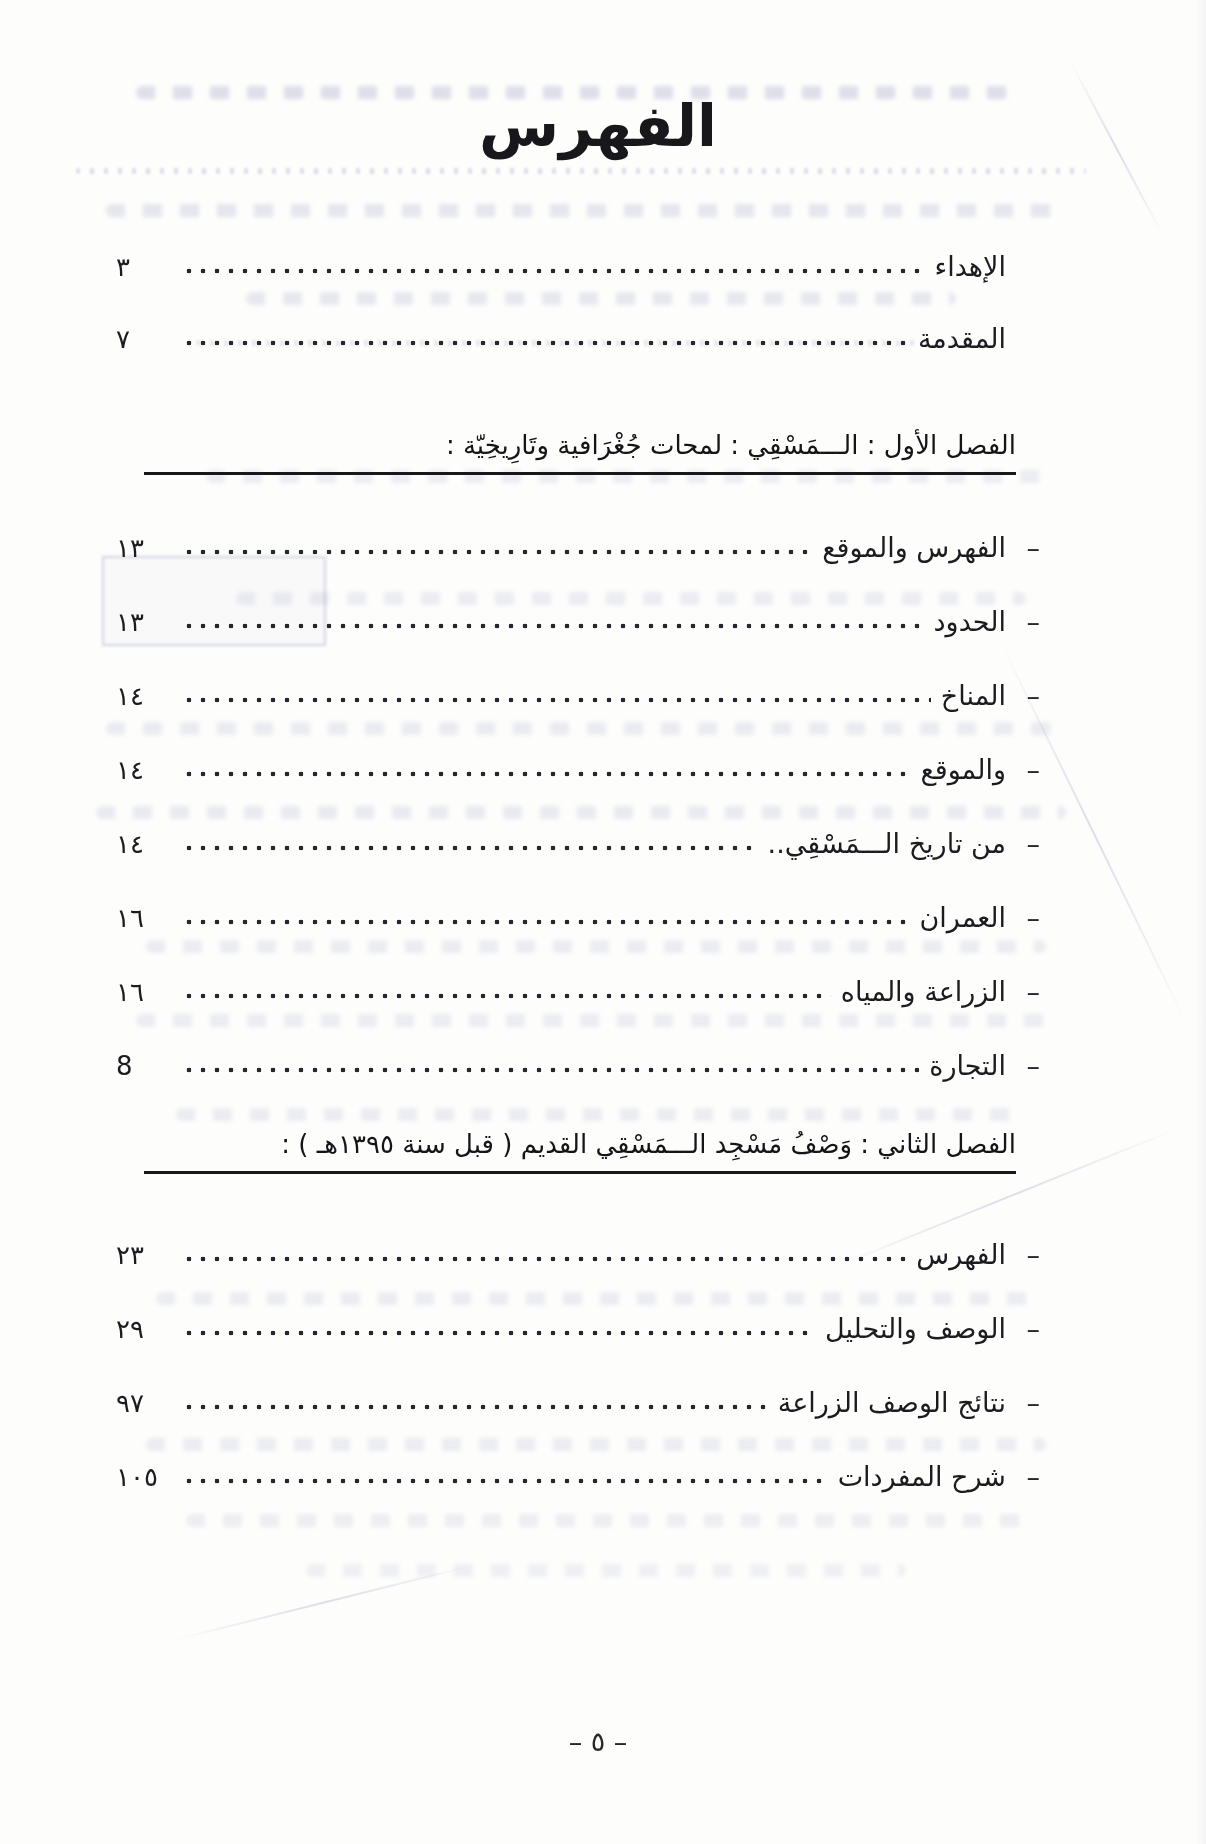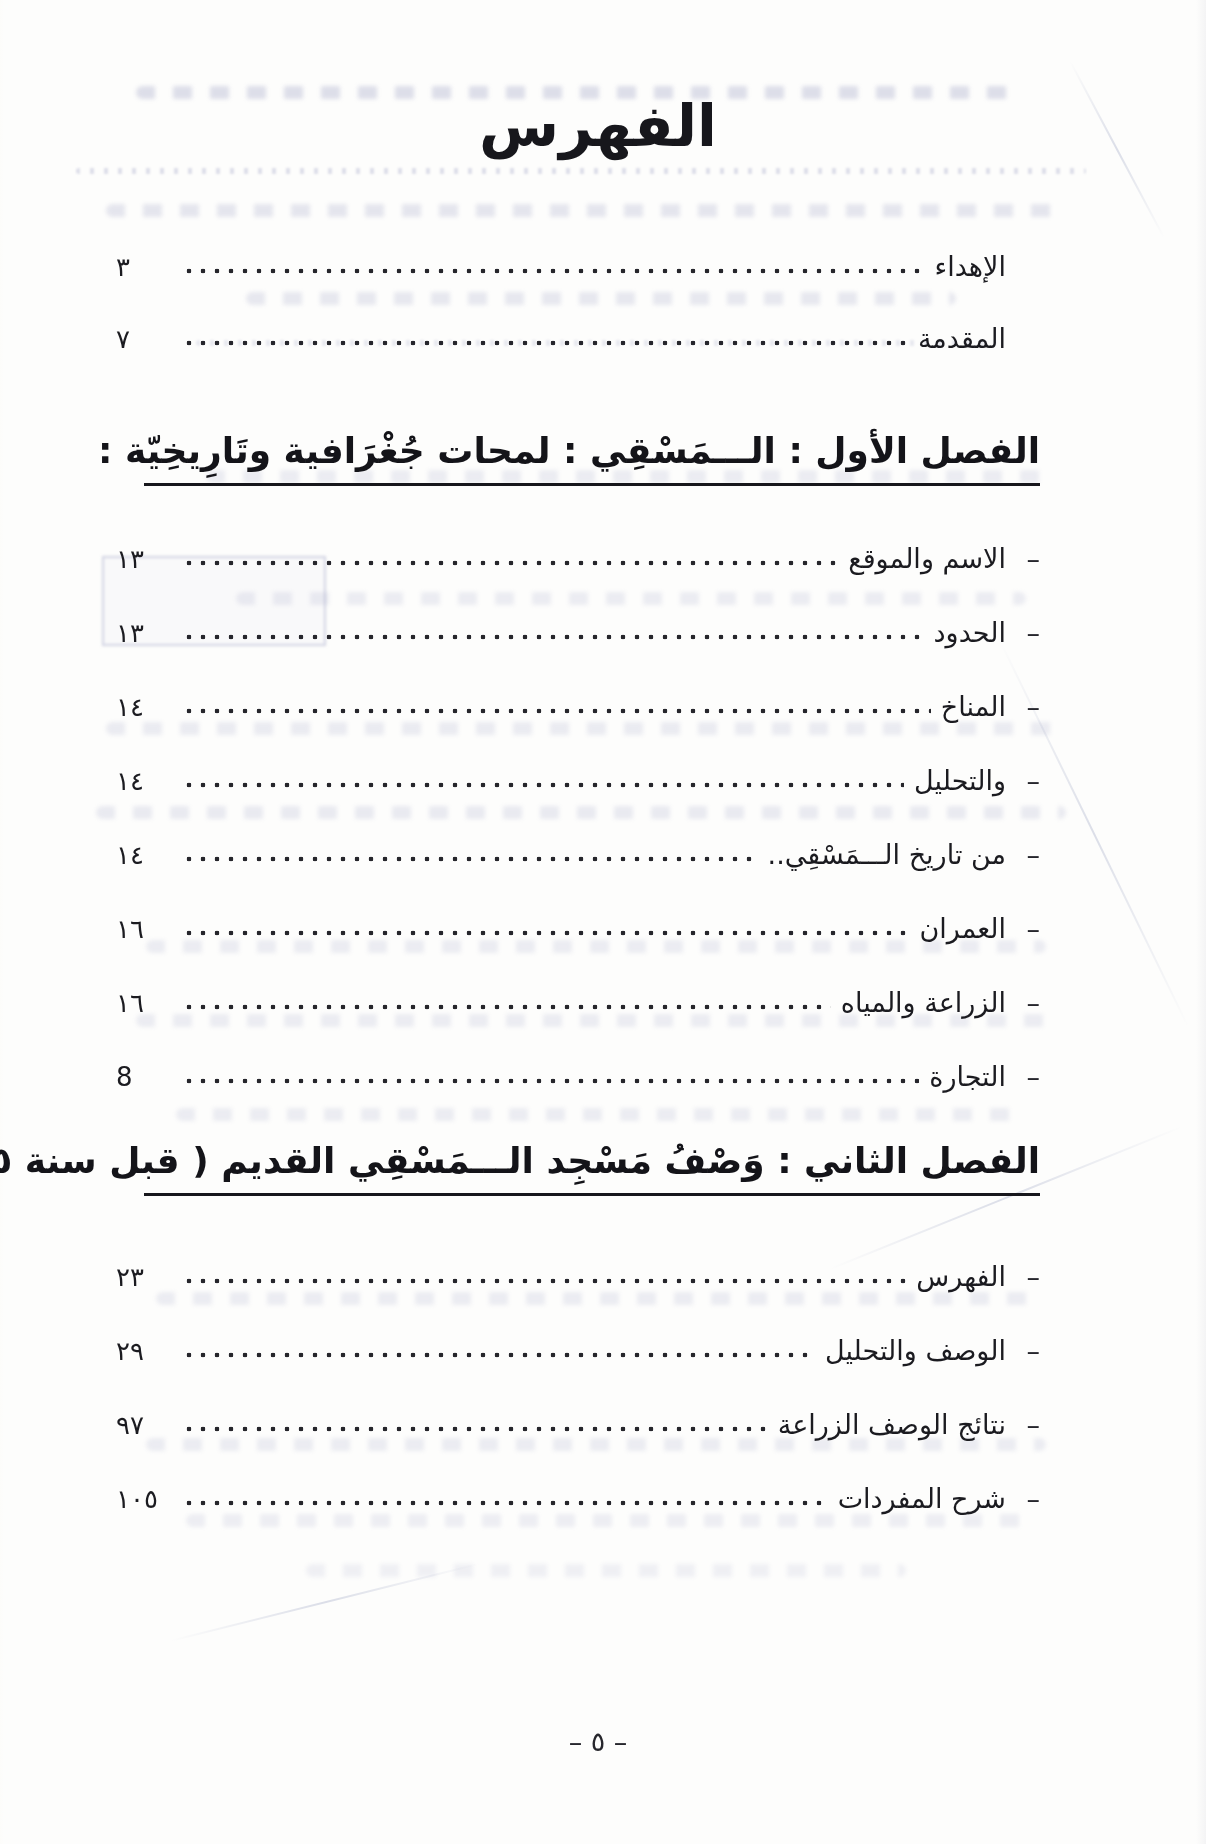--- a/index.html
+++ b/index.html
@@ -60,23 +60,23 @@
   .label{white-space:nowrap;line-height:34px;text-align:right;}
   .dots{
     flex:1 1 auto;height:12px;margin:0 10px 7px 10px;
     background-image:radial-gradient(circle, #26262c 2.1px, rgba(0,0,0,0) 2.6px);
     background-size:14px 12px;background-position:0 50%;background-repeat:repeat-x;
   }
   .pagenum{
     flex:0 0 auto;min-width:56px;text-align:left;font-size:26px;line-height:34px;
   }
   .chapter-heading{
-    font-size:36px;font-weight:bold;color:#141419;
+    font-size:26px;font-weight:normal;color:#141419;
     padding-bottom:12px;border-bottom:3px solid #17171c;
-    margin-left:28px;
+    margin-right:24px;margin-left:28px;
     white-space:nowrap;
   }
   .mt-front2{margin-top:34px;}
   .mt-h1{margin-top:74px;}
   .mt-first{margin-top:52px;}
   .mt-item{margin-top:36px;}
   .mt-h2{margin-top:46px;}
   .mt-first2{margin-top:60px;}
   .footer-pageno{
     position:absolute;top:1726px;left:0;width:100%;
@@ -126,39 +126,39 @@
       <span class="dash"></span>
       <span class="label">المقدمة</span>
       <span class="dots"></span>
       <span class="pagenum">٧</span>
     </div>
 
     <div class="chapter-heading mt-h1">الفصل الأول : الـــمَسْقِي : لمحات جُغْرَافية وتَارِيخِيّة :</div>
 
     <div class="toc-row mt-first">
       <span class="dash">–</span>
-      <span class="label">الاسم والموقع</span>
+      <span class="label">الفهرس والموقع</span>
       <span class="dots"></span>
       <span class="pagenum">١٣</span>
     </div>
     <div class="toc-row mt-item">
       <span class="dash">–</span>
       <span class="label">الحدود</span>
       <span class="dots"></span>
       <span class="pagenum">١٣</span>
     </div>
     <div class="toc-row mt-item">
       <span class="dash">–</span>
       <span class="label">المناخ</span>
       <span class="dots"></span>
       <span class="pagenum">١٤</span>
     </div>
     <div class="toc-row mt-item">
       <span class="dash">–</span>
-      <span class="label">والتحليل</span>
+      <span class="label">والموقع</span>
       <span class="dots"></span>
       <span class="pagenum">١٤</span>
     </div>
     <div class="toc-row mt-item">
       <span class="dash">–</span>
       <span class="label">من تاريخ الـــمَسْقِي..</span>
       <span class="dots"></span>
       <span class="pagenum">١٤</span>
     </div>
     <div class="toc-row mt-item">

